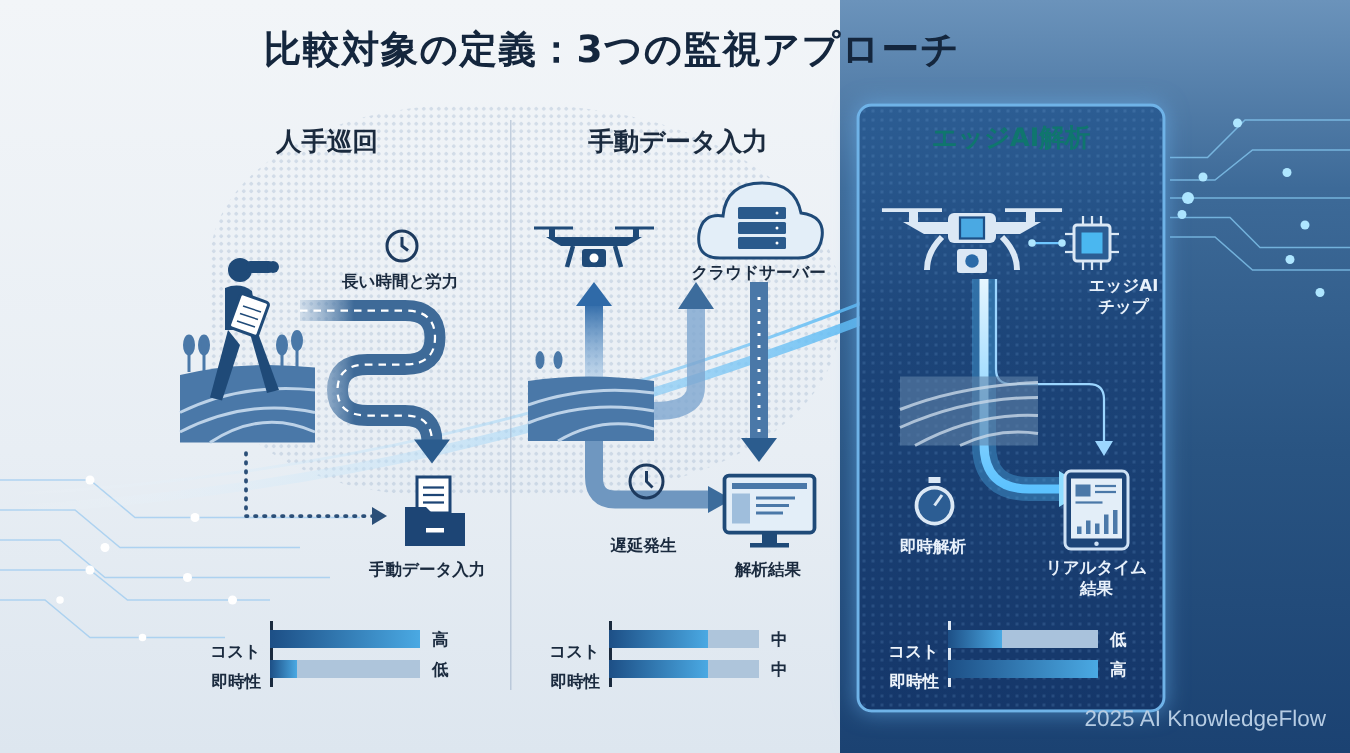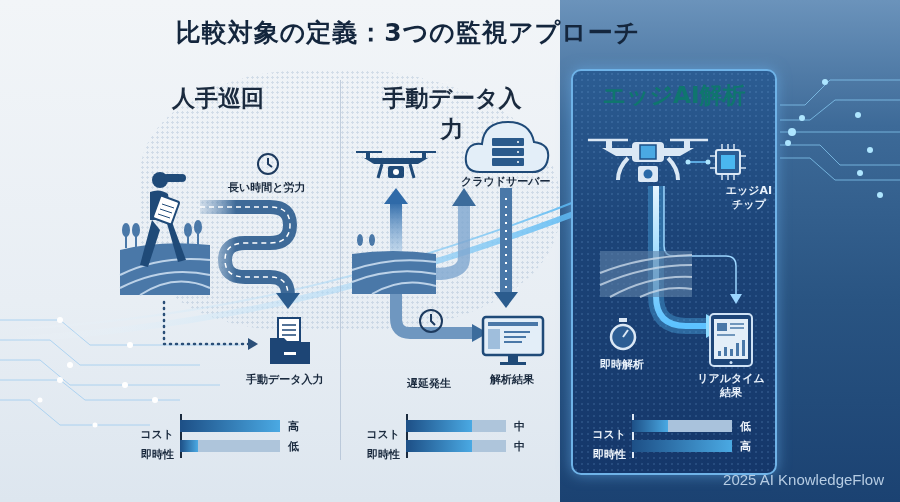--- a/index.html
+++ b/index.html
@@ -22,21 +22,21 @@
     background-image: radial-gradient(circle, rgba(120,150,185,0.35) 1px, transparent 1.3px);
     background-size: 5px 5px;
     opacity: 0.7;
     border-radius: 40% 50% 45% 35%;
   }
   .title {
     position: absolute; left: 0; width: 816px; top: 16px; text-align: center;
     font-size: 25px; font-weight: bold; color: #14263d; letter-spacing: 1px;
   }
   .col-title {
-    position: absolute; font-size: 23px; font-weight: bold; color: #1a2a3e;
+    position: absolute; font-size: 17px; font-weight: bold; color: #1a2a3e;
     text-align: center; width: 160px;
   }
   .divider { position: absolute; top: 80px; width: 1px; height: 380px; background: rgba(150,170,195,0.5); }
   .edge-panel {
     position: absolute; left: 571px; top: 69px; width: 206px; height: 406px;
     border: 2px solid #6fb3e8; border-radius: 10px;
     background: linear-gradient(180deg, #2c5d93 0%, #1c4478 40%, #15376a 100%);
     box-shadow: 0 0 14px rgba(110,180,240,0.55);
   }
   .edge-panel .grid {
@@ -271,21 +271,21 @@
       <path d="M0 38 Q 40 24 84 30"></path>
       <path d="M0 50 Q 40 34 84 42"></path>
       <path d="M20 62 Q 50 44 84 54"></path>
     </g>
 </svg>
 
 <svg class="icon" style="left:418px;top:308px;" width="26" height="26">
   <circle cx="13" cy="13" r="11" stroke="#1d3a5e" stroke-width="2" fill="none"></circle>
   <path d="M13 6 L13 13 L17 17" stroke="#1d3a5e" stroke-width="2" fill="none"></path>
 </svg>
-<div class="label" style="left:407px;top:356px;margin-top:20px;">遅延発生</div>
+<div class="label" style="left:407px;top:356px;">遅延発生</div>
 
 <svg class="icon" style="left:482px;top:316px;" width="62" height="50">
   <rect x="1" y="1" width="60" height="38" rx="3" fill="#e3eef8" stroke="#1f4a78" stroke-width="2.5"></rect>
   <rect x="6" y="6" width="50" height="4" fill="#4a78a8"></rect>
   <rect x="6" y="13" width="12" height="20" fill="#9fbedc"></rect>
   <g stroke="#4a78a8" stroke-width="2">
       <line x1="22" y1="16" x2="48" y2="16"></line>
       <line x1="22" y1="21" x2="44" y2="21"></line>
       <line x1="22" y1="26" x2="40" y2="26"></line>
     </g>

